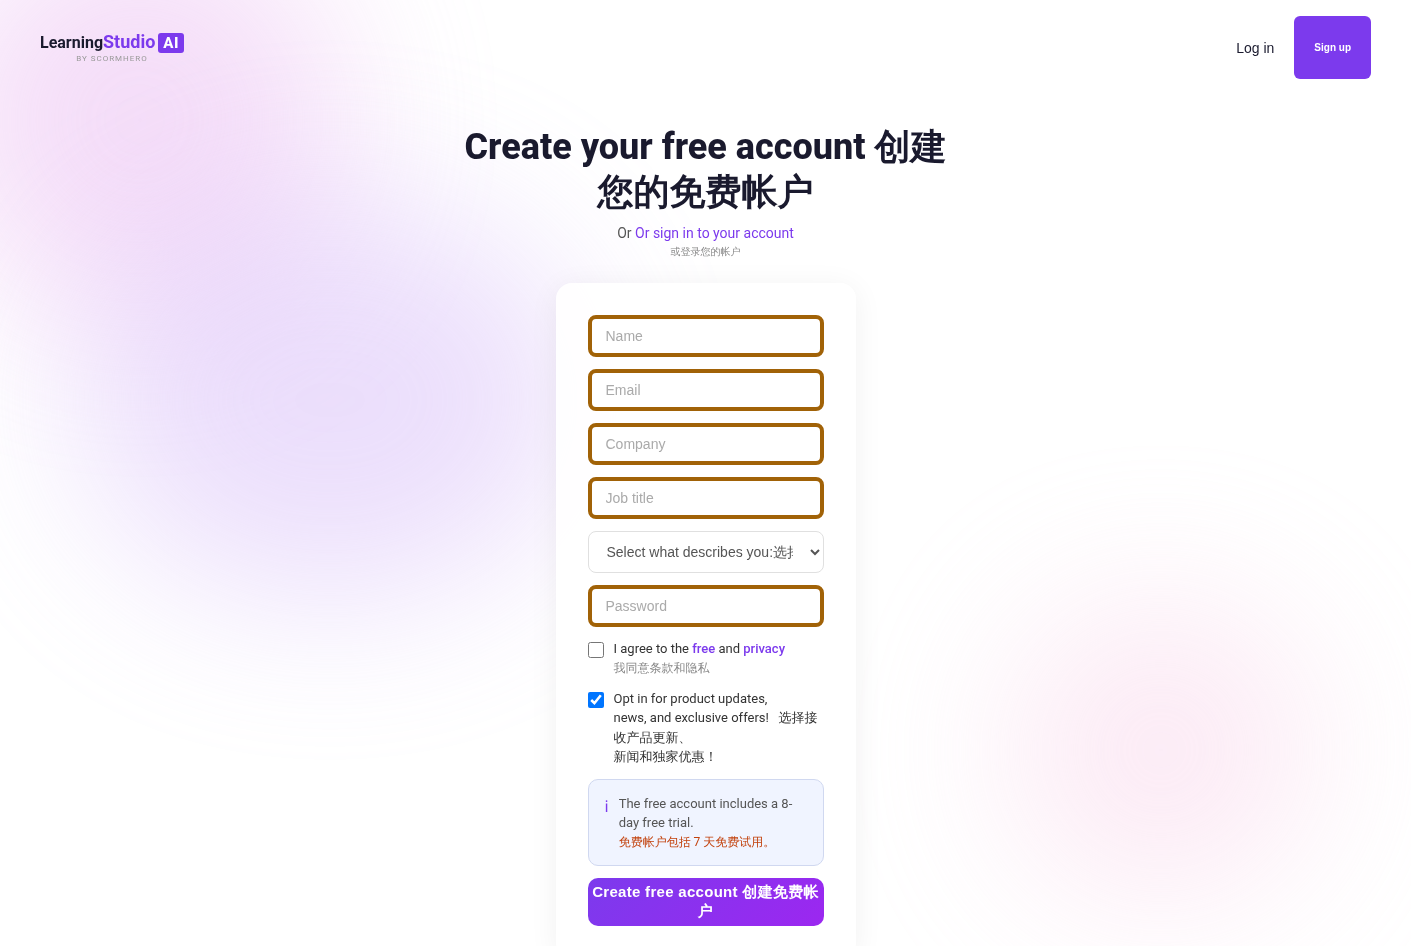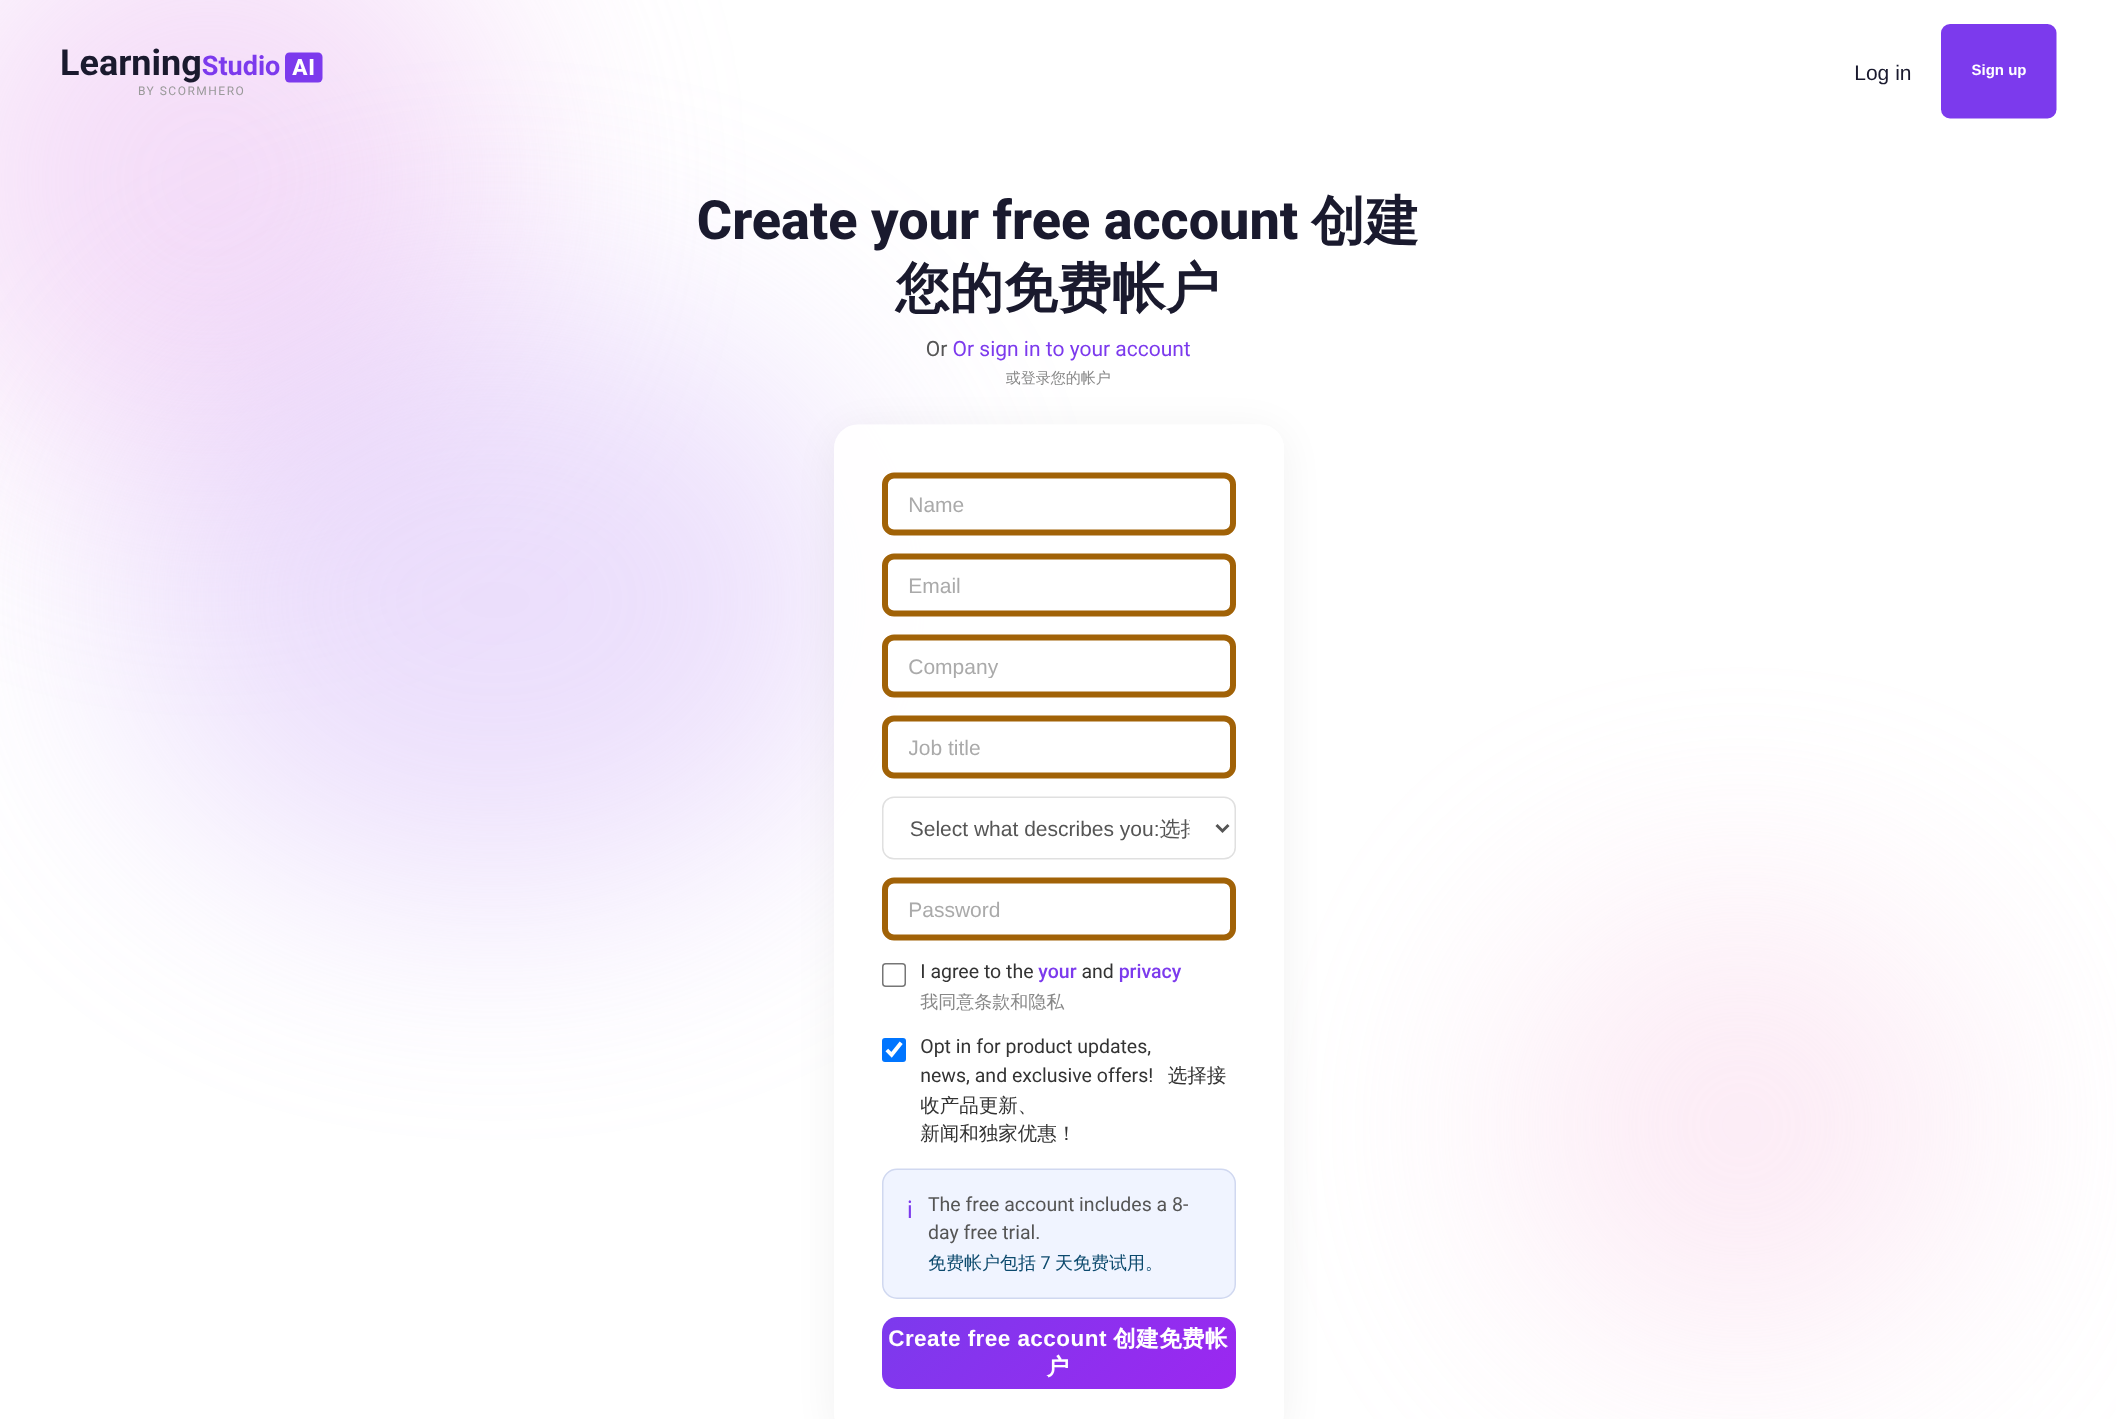--- a/index.html
+++ b/index.html
@@ -52,21 +52,21 @@
       display: flex;
       flex-direction: column;
       align-items: center;
     }
     .logo-top {
       display: flex;
       align-items: baseline;
       gap: 0px;
     }
     .logo-learning {
-      font-size: 24px;
+      font-size: 16px;
       font-weight: 700;
       color: #1a1a2e;
       line-height: 1;
     }
     .logo-studio {
       font-size: 18px;
       font-weight: 700;
       color: #7c3aed;
       line-height: 1;
     }
@@ -235,21 +235,21 @@
       flex-shrink: 0;
       margin-top: 1px;
     }
     .info-text {
       font-size: 13px;
       color: #555;
       line-height: 1.5;
     }
     .info-text .cn-text {
       display: block;
-      color: #0c4a6e;
+      color: #c2410c;
       font-size: 12px;
     }
 
     
     .create-btn {
       width: 100%;
       height: 48px;
       background: linear-gradient(135deg, #7c3aed, #9c27f0);
       color: white;
       border: none;
@@ -308,21 +308,21 @@
     <select class="form-select">
       <option>Select what describes you:选择描述您的内容</option>
     </select>
 
     <input class="form-input" type="password" placeholder="Password" style="">
 
 
     <div class="checkbox-row">
       <input type="checkbox" id="terms-check" style="">
       <label class="checkbox-label" for="terms-check">
-        <span>I agree to the </span><a href="#">your</a><span> and </span><a href="#">privacy</a>
+        <span>I agree to the </span><a href="#">free</a><span> and </span><a href="#">privacy</a>
         <span class="cn-text">我同意条款和隐私</span>
       </label>
     </div>
 
     <div class="checkbox-row">
       <input type="checkbox" id="optin-check" checked="" style="">
       <label class="checkbox-label" for="optin-check">
         <span>Opt in for product updates,</span><br>
         <span>news, and exclusive offers!</span>
         <span> &nbsp;</span>

